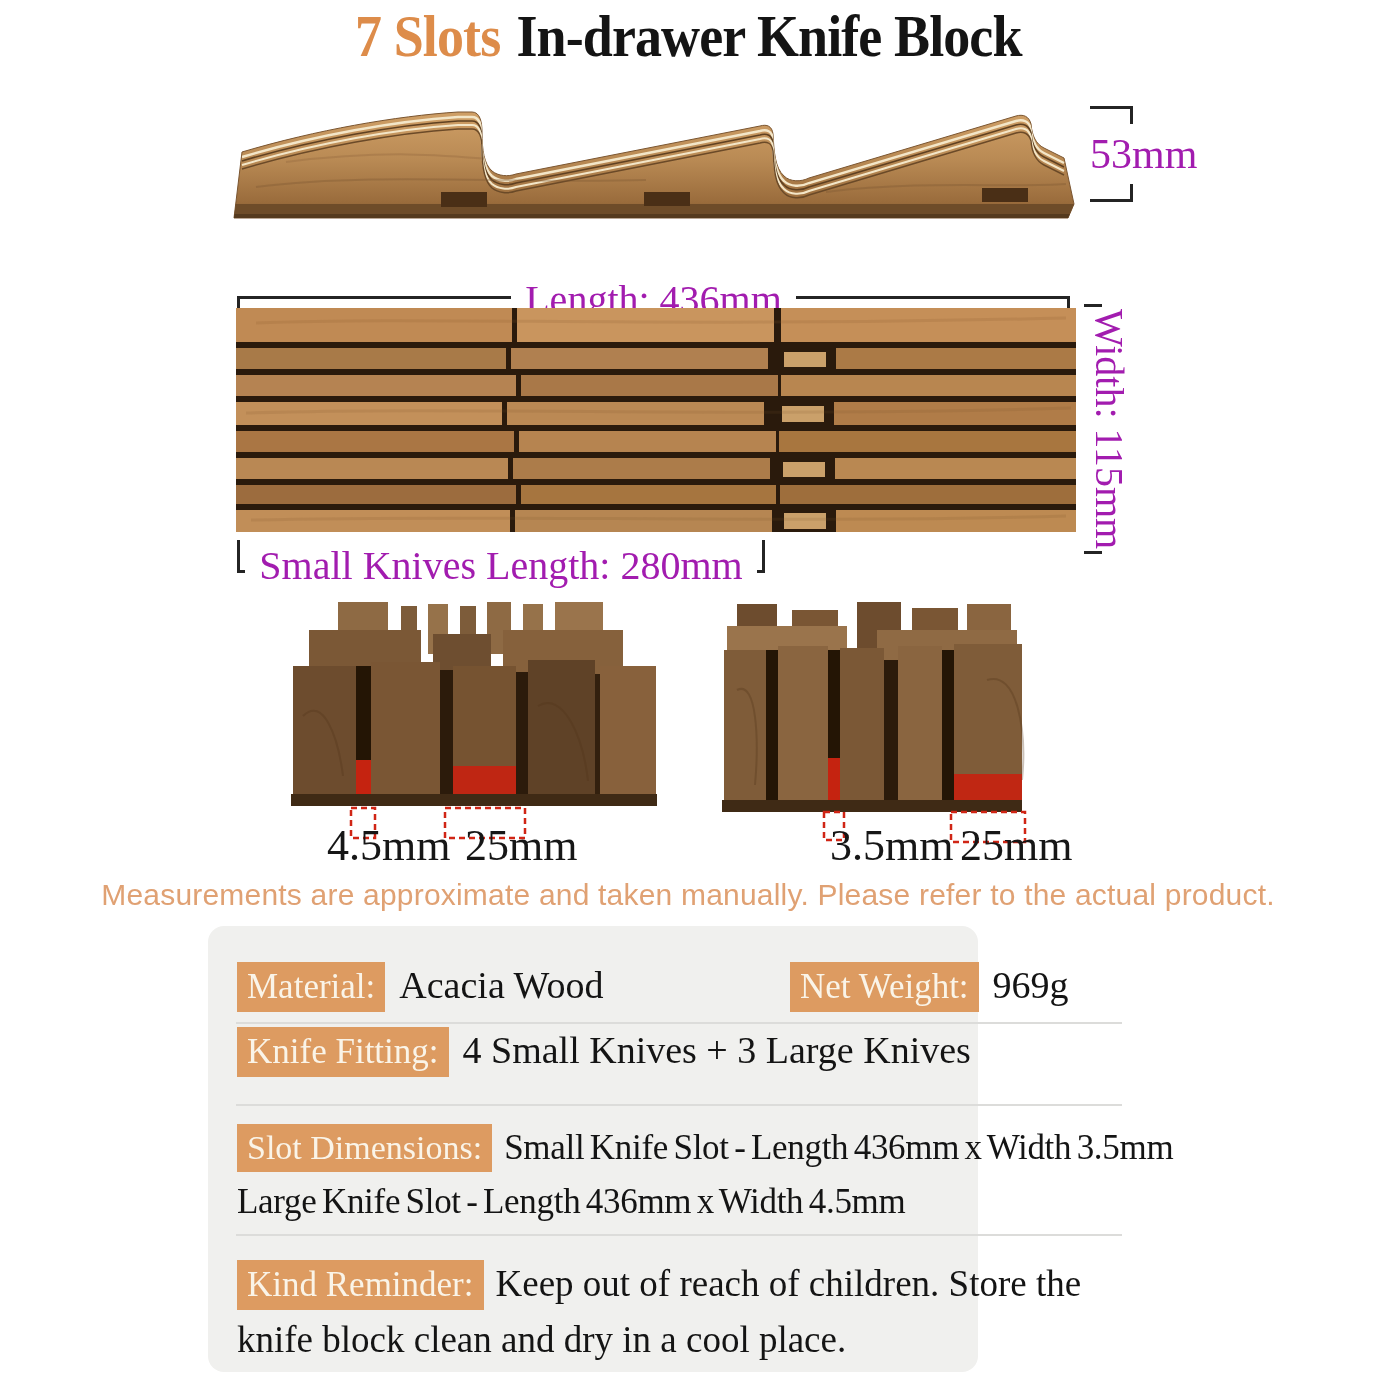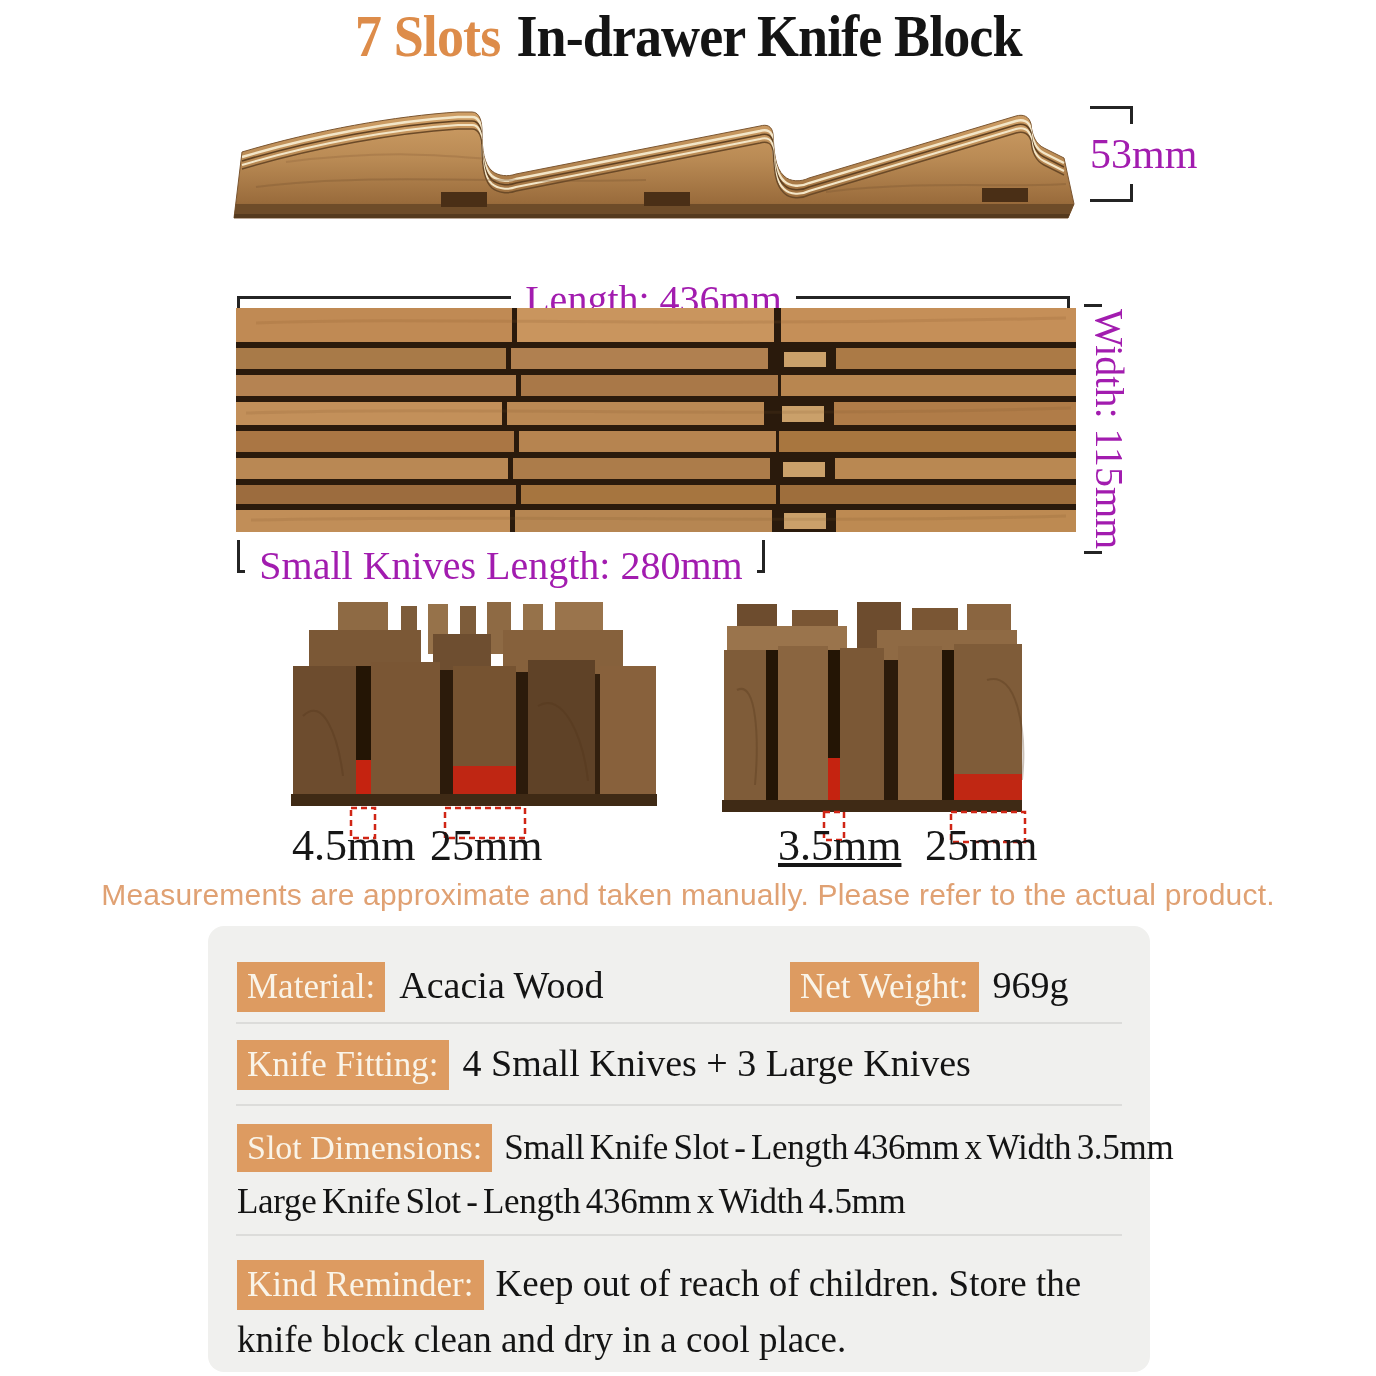--- a/index.html
+++ b/index.html
@@ -39,38 +39,38 @@
   #dim-height .bBot{width:40px;height:15px;border-bottom:3px solid #242424;border-right:3px solid #242424;}
   #dim-height .dim-text{font-size:42px;margin:6px 0;}
 
   
   #dim-width{position:absolute;left:1084px;top:304px;height:232px;display:flex;flex-direction:column;align-items:flex-start;}
   #dim-width .bTop{width:15px;height:14px;border-top:3px solid #242424;border-left:3px solid #242424;}
   #dim-width .bBot{width:15px;height:14px;border-bottom:3px solid #242424;border-left:3px solid #242424;}
   #dim-width .dim-text{writing-mode:vertical-rl;font-size:40px;margin:2px 0 2px 2px;flex:1;}
 
   
-  .mlabel{position:absolute;font-size:44px;color:#161616;text-align:center;}
+  .mlabel{position:absolute;font-size:44px;color:#161616;text-align:center;margin-left:35px;}
 
   
   #disclaimer{position:absolute;top:878px;left:0;width:100%;text-align:center;
               font-family:"Liberation Sans",sans-serif;font-size:30px;color:#e0a173;letter-spacing:0.2px;}
 
   
-  #panel{position:absolute;left:208px;top:926px;width:942px;height:446px;
+  #panel{position:absolute;left:208px;top:926px;width:770px;height:446px;
          background:#f0f0ee;border-radius:16px;}
   .spec-row{position:absolute;left:29px;white-space:nowrap;}
   .spec-label{display:inline-block;background:#dd9b61;color:#faf4e8;
               font-size:35px;line-height:1.3;padding:2px 10px;}
   .spec-value{font-size:38px;color:#141414;margin-left:14px;}
   .divider{position:absolute;left:28px;width:886px;height:0;border-top:2px solid #dcdcda;}
   #row-material{top:36px;}
   #grp-weight{position:absolute;left:553px;top:0;}
   #div1{top:96px;}
-  #row-fitting{top:114px;text-align:right;}
+  #row-fitting{top:101px;text-align:right;}
   #div2{top:178px;}
   #row-slotdim{top:198px;}
   #row-slotdim .spec-label{font-size:34px;}
   #row-slotdim .spec-value{font-size:35px;letter-spacing:-0.3px;word-spacing:-3px;margin-left:12px;}
   #row-slotdim2{top:256px;font-size:35px;color:#141414;letter-spacing:-0.3px;word-spacing:-3px;}
   #div3{top:308px;}
   #row-reminder{top:330px;width:880px;white-space:normal;line-height:1.5;}
   #row-reminder .spec-value{font-size:37px;margin-left:12px;}
 </style>
 </head>
@@ -258,21 +258,21 @@
 
       <rect x="25" y="210" width="300" height="12" fill="#3f2a15"></rect>
 
       <rect x="127" y="222" width="20" height="28" fill="none" stroke="#d02515" stroke-width="2.5" stroke-dasharray="6,4"></rect>
       <rect x="254" y="222" width="74" height="30" fill="none" stroke="#d02515" stroke-width="2.5" stroke-dasharray="6,4"></rect>
     </svg>
   </div>
 
   <div class="mlabel" style="left:292px;top:820px;width:116px;">4.5mm</div>
   <div class="mlabel" style="left:430px;top:820px;width:110px;">25mm</div>
-  <div class="mlabel" style="left:778px;top:820px;width:116px;text-decoration:underline;">3.5mm</div>
+  <div class="mlabel" style="left:795px;top:820px;width:116px;">3.5mm</div>
   <div class="mlabel" style="left:925px;top:820px;width:110px;">25mm</div>
 
   <div id="disclaimer">Measurements are approximate and taken manually. Please refer to the actual product.</div>
 
   <div id="panel">
 
     <div class="spec-row" id="row-material">
       <span class="spec-label">Material:</span><span class="spec-value">Acacia Wood</span>
       <span id="grp-weight">
         <span class="spec-label">Net Weight:</span><span class="spec-value">969g</span>

